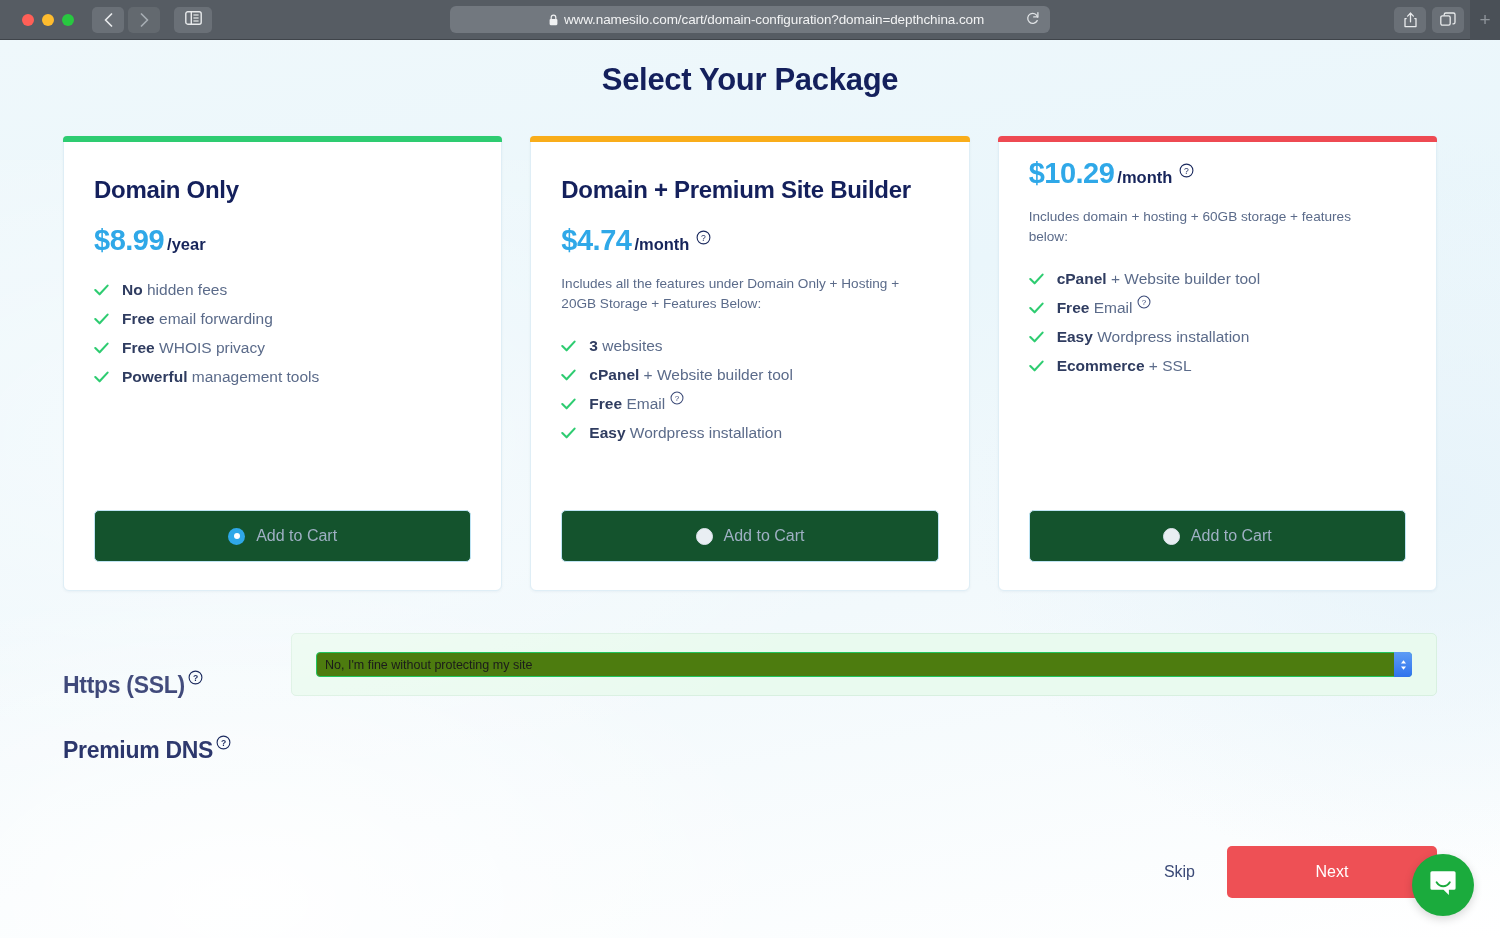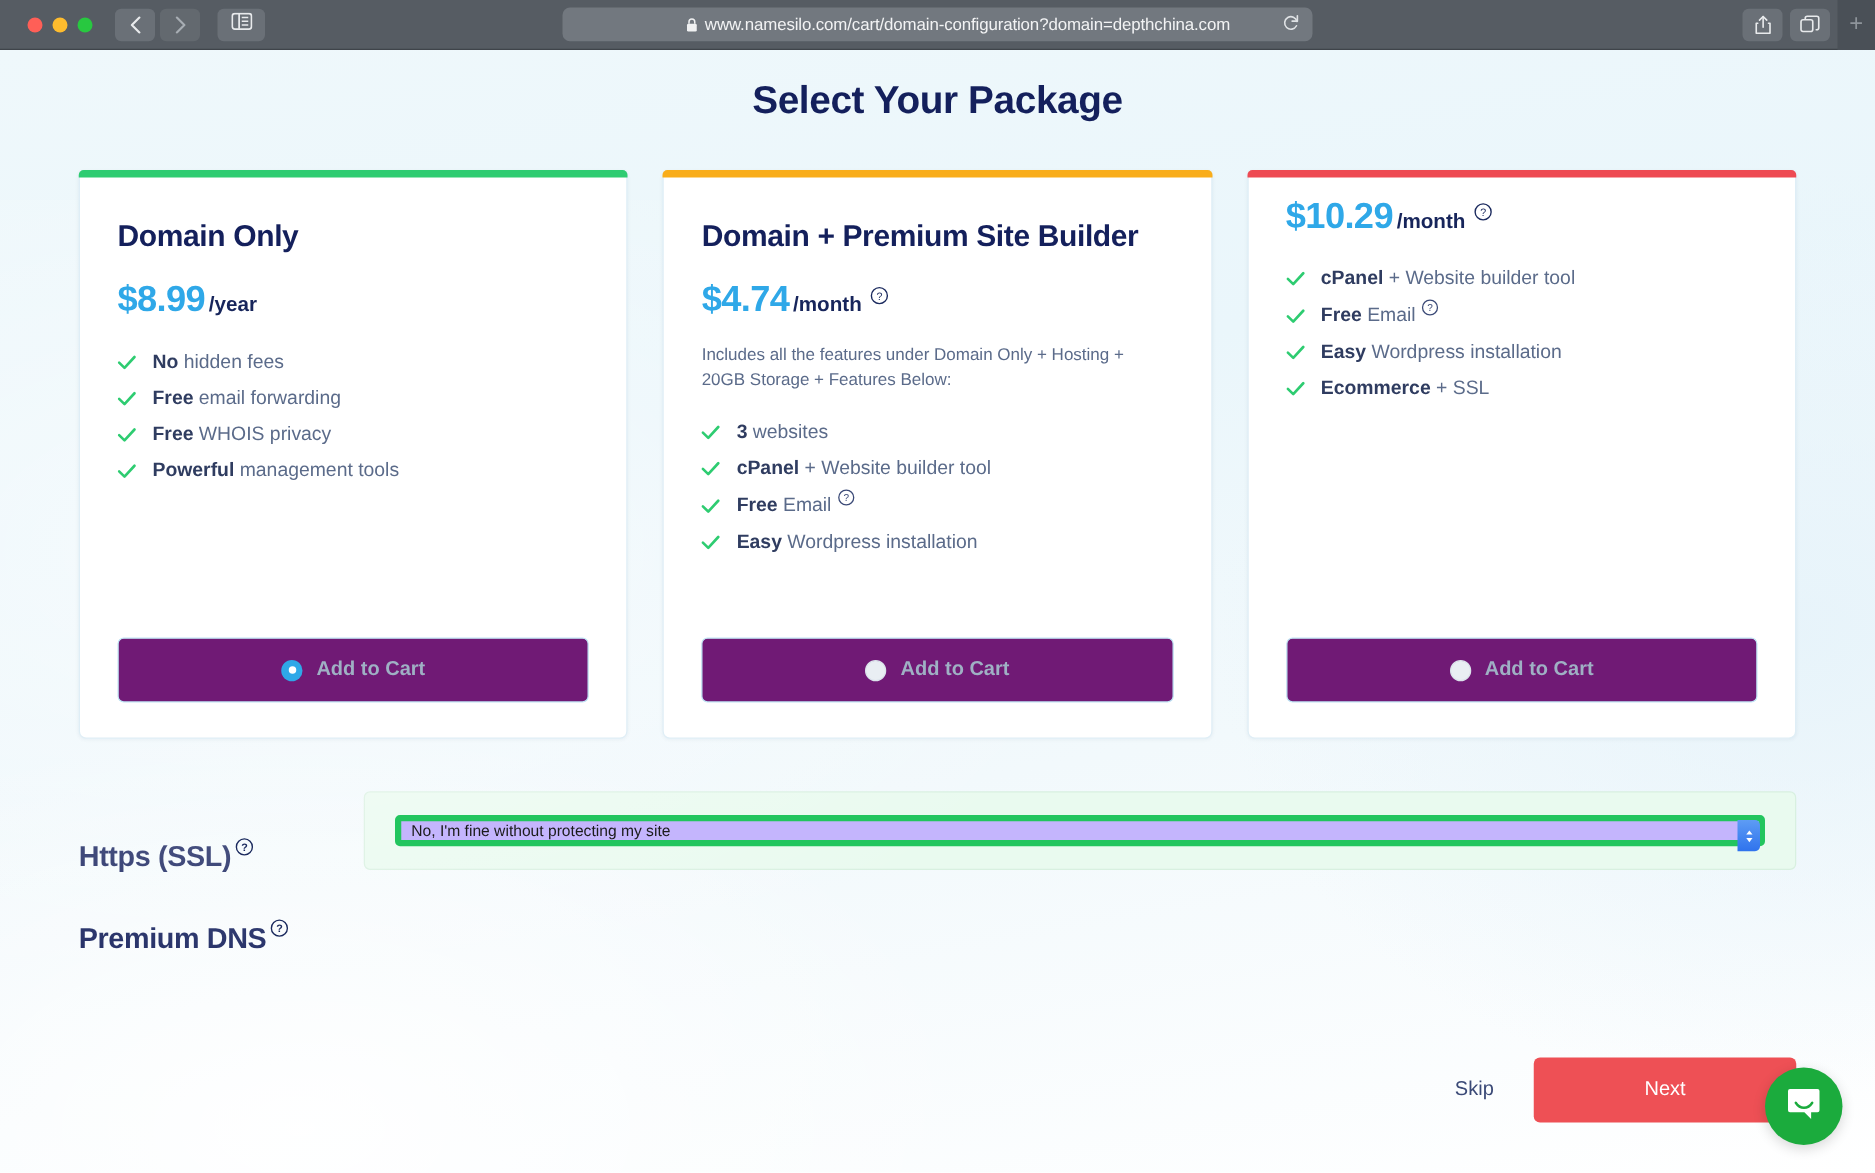--- a/index.html
+++ b/index.html
@@ -210,27 +210,26 @@
   }
   .feature b { color: #2f3c60; font-weight: bold; }
   .check { flex: 0 0 auto; display: flex; align-items: center; }
   .feature .inline-help { margin-left: 5px; position: relative; top: -4px; display: inline-flex; }
 
   .cart-btn {
     margin-top: auto;
     height: 52px;
     border: 1px solid #bfe4f4;
     border-radius: 5px;
-    background: #701a75;
+    background: #14532d;
     display: flex;
     align-items: center;
     justify-content: center;
     gap: 11px;
     cursor: pointer;
-    font-weight: bold;
   }
   .cart-label { color: #9fb0c4; font-size: 16px; }
   .cart-btn.selected .cart-label { color: #9fb0c4; }
   .radio-on {
     width: 17px; height: 17px; border-radius: 50%;
     background: #2fa8e8;
     display: flex; align-items: center; justify-content: center;
   }
   .radio-on::after {
     content: ""; width: 6px; height: 6px; border-radius: 50%; background: #ffffff;
@@ -268,22 +267,22 @@
     border: 1px solid #d8f0e0;
     border-radius: 5px;
     height: 63px;
     display: flex;
     align-items: center;
     padding: 0 24px;
   }
   .select-wrap {
     flex: 1;
     height: 25px;
-    background: #c4b5fd;
-    border: 5px solid #22c55e;
+    background: #4d7c0f;
+    border: 1px solid #22c55e;
     border-radius: 4px;
     display: flex;
     align-items: center;
     position: relative;
     padding: 0 8px;
   }
   .select-value {
     font-size: 12.5px;
     color: #1b1b1b;
     white-space: nowrap;
@@ -540,20 +539,21 @@
       <div class="price-row">
         <span class="price-amount">$10.29</span>
         <span class="price-period">/month</span>
         <span class="help-icon">
           <svg width="15" height="15" viewBox="0 0 15 15">
               <circle cx="7.5" cy="7.5" r="6.4" fill="none" stroke="#1b2a5e" stroke-width="1.1"></circle>
               <text x="7.5" y="10.8" text-anchor="middle" font-size="8.6" font-family="Liberation Sans, sans-serif" fill="#1b2a5e">?</text>
             </svg>
         </span>
       </div>
+      <div class="card-desc">Includes domain + hosting + 60GB storage + features below:</div>
       <ul class="features">
         <li class="feature">
           <span class="check">
               <svg width="15" height="12" viewBox="0 0 15 12">
                 <path d="M1.3 6.1l4.3 4.2L13.6 1.6" fill="none" stroke="#2ecc71" stroke-width="2.1" stroke-linecap="round" stroke-linejoin="round"></path>
               </svg>
             </span>
           <span><b>cPanel</b><span> + Website builder tool</span></span>
         </li>
         <li class="feature">

